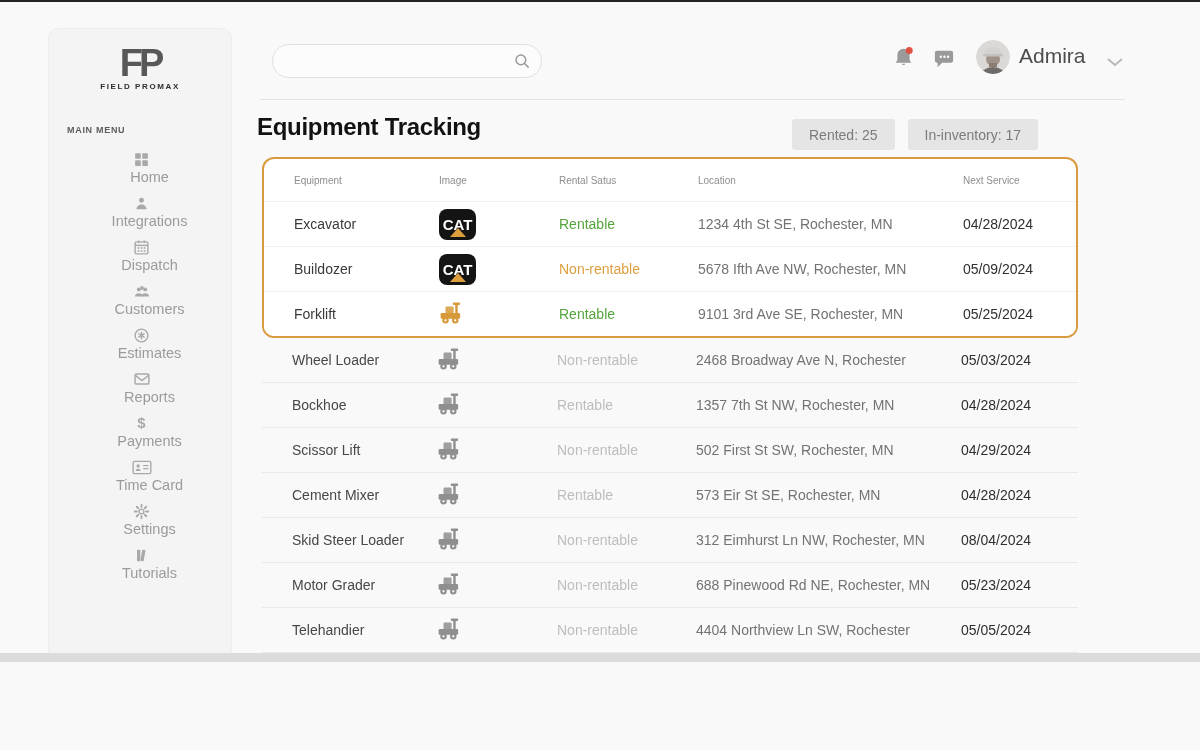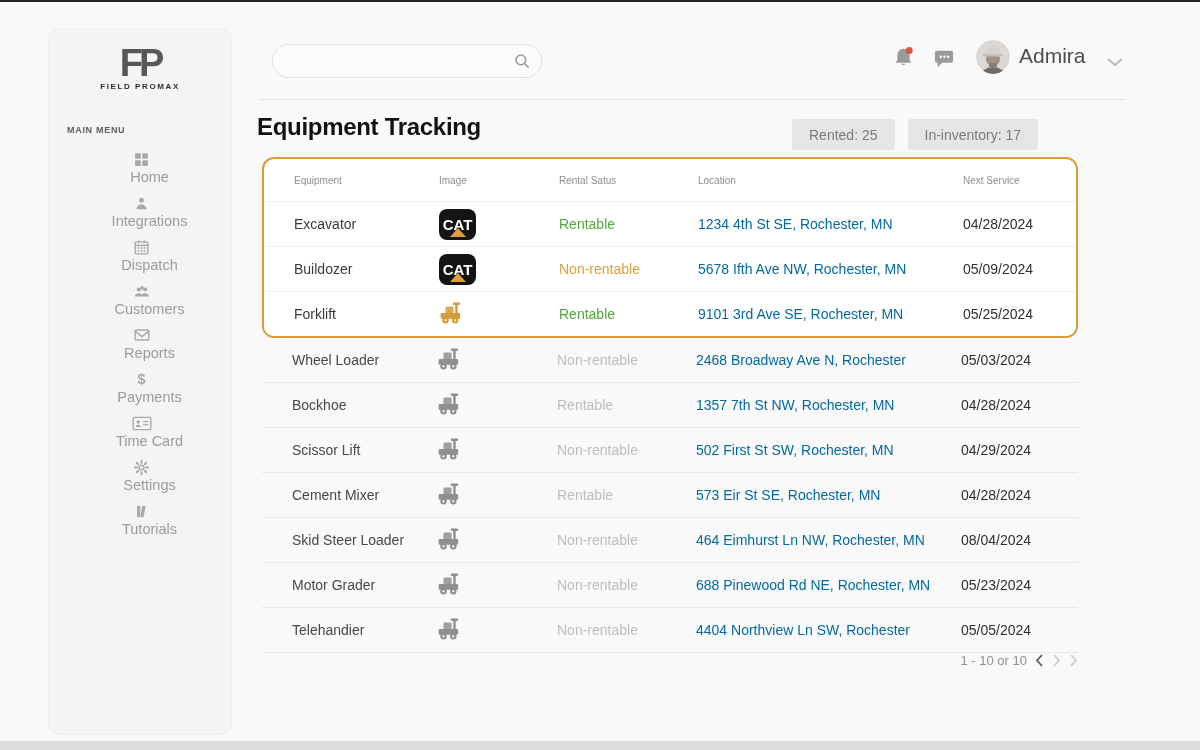--- a/index.html
+++ b/index.html
@@ -1,18 +1,18 @@
 <!DOCTYPE html>
 <html><head>
 <meta charset="utf-8">
 <style>
   * { margin:0; padding:0; box-sizing:border-box; }
   html,body { width:1200px; height:750px; }
   body { font-family:"Liberation Sans", sans-serif; background:#f9f9f9; }
-  .screen { position:relative; width:1200px; height:750px; background:#f9f9f9; overflow:hidden; }
+  .screen { position:relative; width:1200px; height:662px; background:#f9f9f9; overflow:hidden; }
   .top-edge { position:absolute; top:0; left:0; width:100%; height:2px; background:#242424; }
   .bottom-bar { position:absolute; bottom:0; left:0; width:100%; height:9px; background:#dcdcdc; }
 
   
   .sidebar { position:absolute; left:48px; top:28px; width:184px; height:707px;
              background:#f5f4f5; border:1px solid #efedef; border-radius:10px; }
   .logo { text-align:center; padding-top:16px; }
   .logo-fp { font-size:38px; font-weight:800; color:#585858; letter-spacing:-4px; line-height:36px; }
   .logo-name { font-size:8px; font-weight:700; color:#2d2d2d; letter-spacing:1.6px; margin-top:1px; }
   .menu-label { margin:34px 0 0 18px; font-size:9px; font-weight:700; color:#5c5c5c; letter-spacing:.7px; }
@@ -43,21 +43,21 @@
   
   .table { position:absolute; left:262px; top:157px; width:816px; }
   .highlight-box { border:2px solid #d89c3f; border-radius:12px; background:#fff; overflow:hidden; }
   .thead { display:flex; height:42px; align-items:center; color:#8e8e8e; font-size:10px; padding-left:30px; }
   .trow { display:flex; height:45px; align-items:center; font-size:14px; padding-left:30px; cursor:pointer; }
   .highlight-box .trow { border-top:1px solid #f1f1f1; background:#fff; }
   .rest .trow { border-bottom:1px solid #e9e9e9; }
   .c-equip { width:145px; color:#3a3a3a; }
   .c-img { width:120px; display:flex; align-items:center; }
   .c-status { width:139px; }
-  .c-loc { width:265px; color:#0369a1; }
+  .c-loc { width:265px; color:#737373; }
   .c-next { flex:1; color:#2f2f2f; }
   .thead .c-equip, .thead .c-loc, .thead .c-next { color:#8e8e8e; }
   .s-green { color:#56a53c; } .s-orange { color:#dd9f3d; } .s-muted { color:#bdbdbd; }
   .rest .c-equip { color:#474747; }
 
   .cat-badge { position:relative; width:37px; height:31px; background:#141414; border-radius:8px;
                display:flex; align-items:center; justify-content:center; overflow:hidden; }
   .cat-text { color:#fff; font-weight:800; font-size:15px; letter-spacing:0; position:relative; z-index:2; }
   .cat-tri { position:absolute; bottom:3px; left:50%; transform:translateX(-50%); width:0; height:0; z-index:1;
              border-left:8px solid transparent; border-right:8px solid transparent; border-bottom:9px solid #dd9f3d; }
@@ -124,20 +124,33 @@
           <span class="side-icon">
             <svg width="18" height="17" viewBox="0 0 24 24" fill="#a9a9a9">
               <circle cx="7.5" cy="9" r="2.8"></circle>
               <circle cx="16.5" cy="9" r="2.8"></circle>
               <circle cx="12" cy="7" r="2.6"></circle>
               <path d="M2 19c0-3 2.6-4.6 5.5-4.6S13 16 13 19z"></path>
               <path d="M11 19c0-3 2.6-4.6 5.5-4.6S22 16 22 19z"></path>
             </svg>
           </span>
           <span class="side-label">Customers</span>
+        </div>
+        <div class="side-item">
+          <span class="side-icon">
+            <svg width="17" height="17" viewBox="0 0 24 24">
+              <circle cx="12" cy="12" r="9" fill="none" stroke="#a9a9a9" stroke-width="2"></circle>
+              <g stroke="#a9a9a9" stroke-width="2" stroke-linecap="round">
+                <line x1="12" y1="7.5" x2="12" y2="16.5"></line>
+                <line x1="8.2" y1="9.8" x2="15.8" y2="14.2"></line>
+                <line x1="8.2" y1="14.2" x2="15.8" y2="9.8"></line>
+              </g>
+            </svg>
+          </span>
+          <span class="side-label">Estimates</span>
         </div>
         <div class="side-item">
           <span class="side-icon">
             <svg width="18" height="16" viewBox="0 0 24 22">
               <rect x="2.5" y="4" width="19" height="14" rx="2" fill="none" stroke="#a9a9a9" stroke-width="2"></rect>
               <polyline points="3,6 12,13 21,6" fill="none" stroke="#a9a9a9" stroke-width="2"></polyline>
             </svg>
           </span>
           <span class="side-label">Reports</span>
         </div>
@@ -380,21 +393,21 @@
                 <rect x="2" y="14" width="24" height="7" rx="1.5" fill="#8f8f8f"></rect>
                 <rect x="20" y="2" width="3" height="14" rx="1" fill="#8f8f8f"></rect>
                 <rect x="17" y="1" width="9" height="3" rx="1" fill="#8f8f8f"></rect>
                 <circle cx="8" cy="23" r="4" fill="#8f8f8f"></circle>
                 <circle cx="20" cy="23" r="4" fill="#8f8f8f"></circle>
                 <circle cx="8" cy="23" r="1.4" fill="#fff"></circle>
                 <circle cx="20" cy="23" r="1.4" fill="#fff"></circle>
               </svg></span>
           </div>
           <div class="c-status s-muted">Non-rentable</div>
-          <div class="c-loc">464 Eimhurst Ln NW, Rochester, MN</div>
+          <div class="c-loc">312 Eimhurst Ln NW, Rochester, MN</div>
           <div class="c-next">08/04/2024</div>
         </div>
         <div class="trow">
           <div class="c-equip">Motor Grader</div>
           <div class="c-img">
             <span><svg width="26" height="24" viewBox="0 0 32 28">
                 <rect x="8" y="6" width="10" height="10" rx="1.5" fill="#8f8f8f" opacity="0.85"></rect>
                 <rect x="2" y="14" width="24" height="7" rx="1.5" fill="#8f8f8f"></rect>
                 <rect x="20" y="2" width="3" height="14" rx="1" fill="#8f8f8f"></rect>
                 <rect x="17" y="1" width="9" height="3" rx="1" fill="#8f8f8f"></rect>

